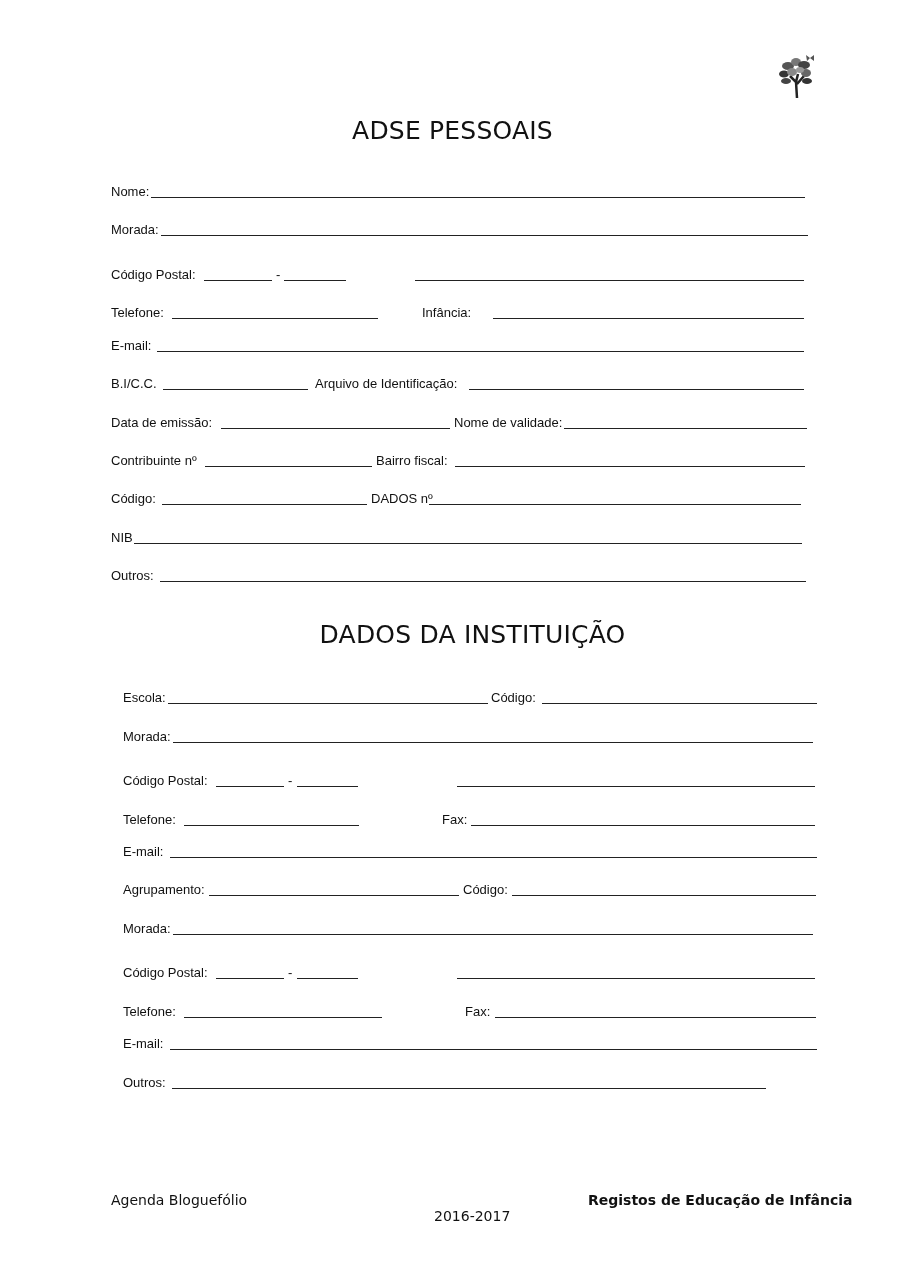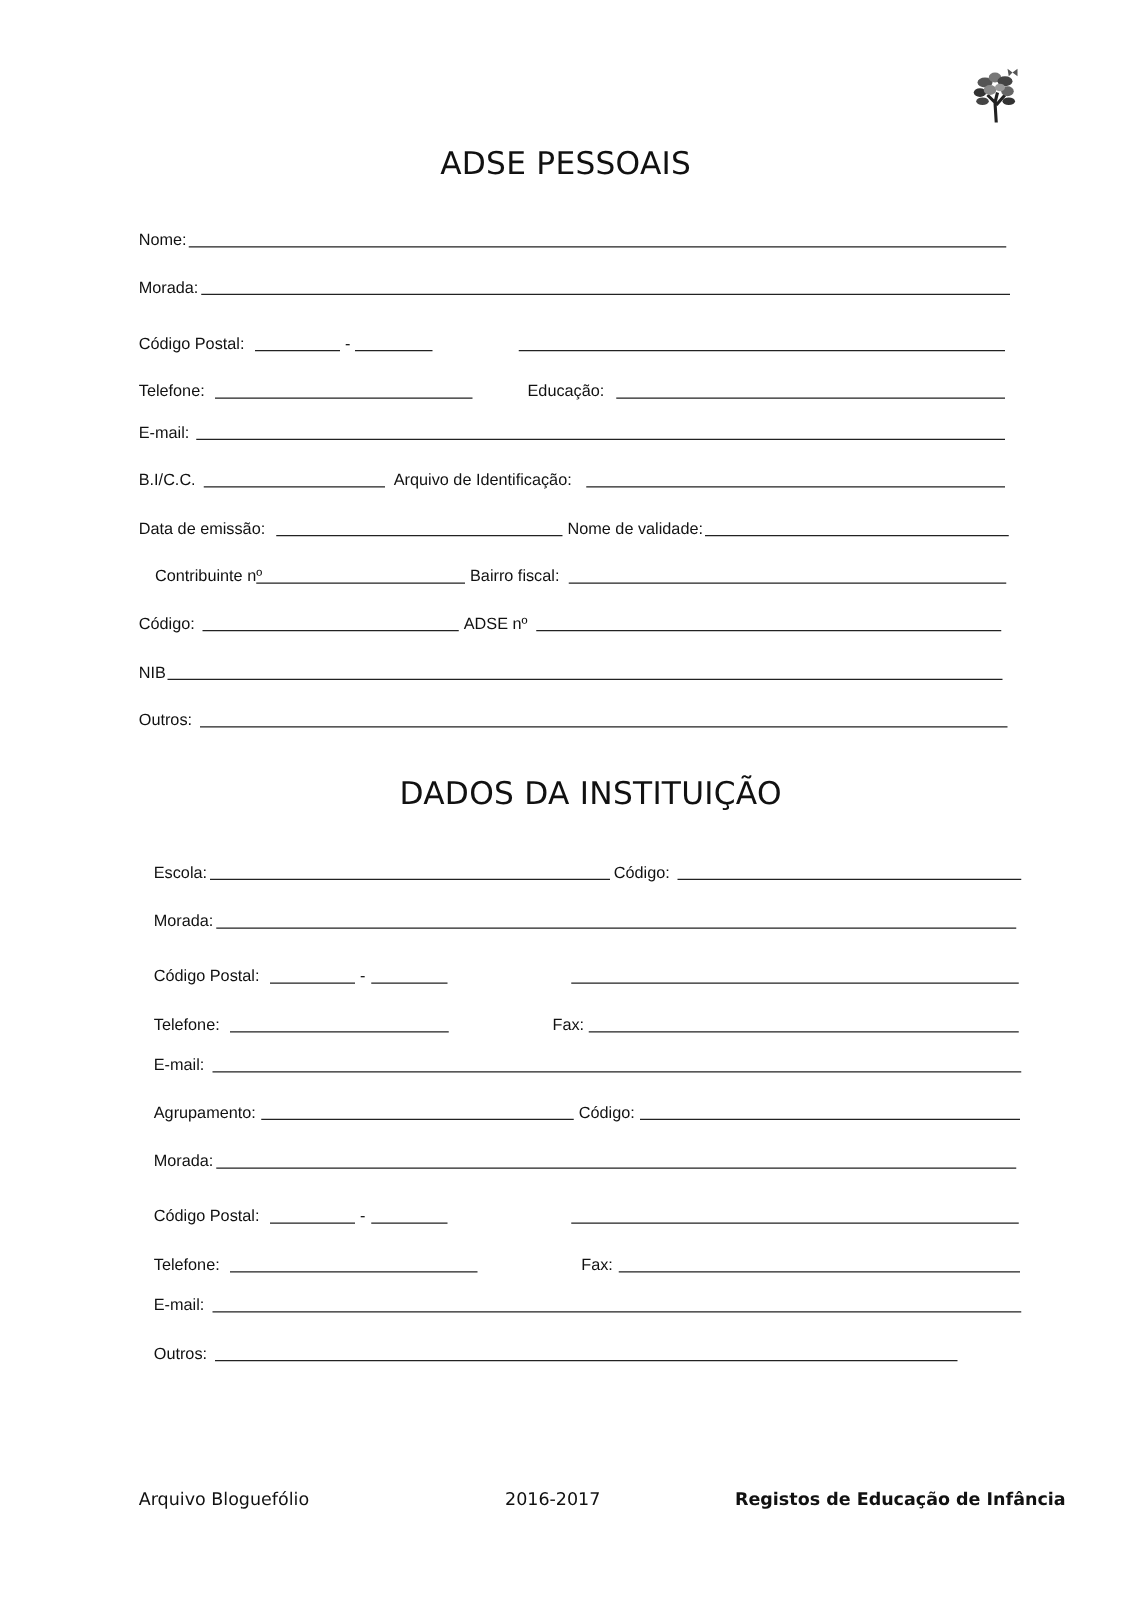--- a/index.html
+++ b/index.html
@@ -46,21 +46,21 @@
   <span class="lbl" style="left:0;">Código Postal:</span>
   <span class="line" style="left:93px;width:68px;"></span>
   <span class="lbl" style="left:165px;">-</span>
   <span class="line" style="left:173px;width:62px;"></span>
   <span class="line" style="left:304px;width:389px;"></span>
 </div>
 
 <div class="row" style="left:111px;top:304px;width:700px;">
   <span class="lbl" style="left:0;">Telefone:</span>
   <span class="line" style="left:61px;width:206px;"></span>
-  <span class="lbl" style="left:311px;">Educação:</span>
+  <span class="lbl" style="left:311px;">Infância:</span>
   <span class="line" style="left:382px;width:311px;"></span>
 </div>
 
 <div class="row" style="left:111px;top:337px;width:700px;">
   <span class="lbl" style="left:0;">E-mail:</span>
   <span class="line" style="left:46px;width:647px;"></span>
 </div>
 
 <div class="row" style="left:111px;top:375px;width:700px;">
   <span class="lbl" style="left:0;">B.I/C.C.</span>
@@ -70,30 +70,30 @@
 </div>
 
 <div class="row" style="left:111px;top:414px;width:700px;">
   <span class="lbl" style="left:0;">Data de emissão:</span>
   <span class="line" style="left:110px;width:229px;"></span>
   <span class="lbl" style="left:343px;">Nome de validade:</span>
   <span class="line" style="left:453px;width:243px;"></span>
 </div>
 
 <div class="row" style="left:111px;top:452px;width:700px;">
-  <span class="lbl" style="left:0;margin-left:13px;">Contribuinte nº</span>
+  <span class="lbl" style="left:0;">Contribuinte nº</span>
   <span class="line" style="left:94px;width:167px;"></span>
   <span class="lbl" style="left:265px;">Bairro fiscal:</span>
   <span class="line" style="left:344px;width:350px;"></span>
 </div>
 
 <div class="row" style="left:111px;top:490px;width:700px;">
   <span class="lbl" style="left:0;">Código:</span>
   <span class="line" style="left:51px;width:205px;"></span>
-  <span class="lbl" style="left:260px;">ADSE nº</span>
+  <span class="lbl" style="left:260px;">DADOS nº</span>
   <span class="line" style="left:318px;width:372px;"></span>
 </div>
 
 <div class="row" style="left:111px;top:529px;width:700px;">
   <span class="lbl" style="left:0;">NIB</span>
   <span class="line" style="left:23px;width:668px;"></span>
 </div>
 
 <div class="row" style="left:111px;top:567px;width:700px;">
   <span class="lbl" style="left:0;">Outros:</span>
@@ -164,15 +164,15 @@
 <div class="row" style="left:123px;top:1035px;width:700px;">
   <span class="lbl" style="left:0;">E-mail:</span>
   <span class="line" style="left:47px;width:647px;"></span>
 </div>
 
 <div class="row" style="left:123px;top:1074px;width:700px;">
   <span class="lbl" style="left:0;">Outros:</span>
   <span class="line" style="left:49px;width:594px;"></span>
 </div>
 
-<div class="footer" style="left:111px;">Arquivo Bloguefólio</div>
-<div class="footer" style="left:404px;">2016-2017</div>
+<div class="footer" style="left:111px;">Agenda Bloguefólio</div>
+<div class="footer" style="left:434px;margin-top:16px;">2016-2017</div>
 <div class="footer" style="left:588px;font-weight:bold;">Registos de Educação de Infância</div>
 
 </body></html>

